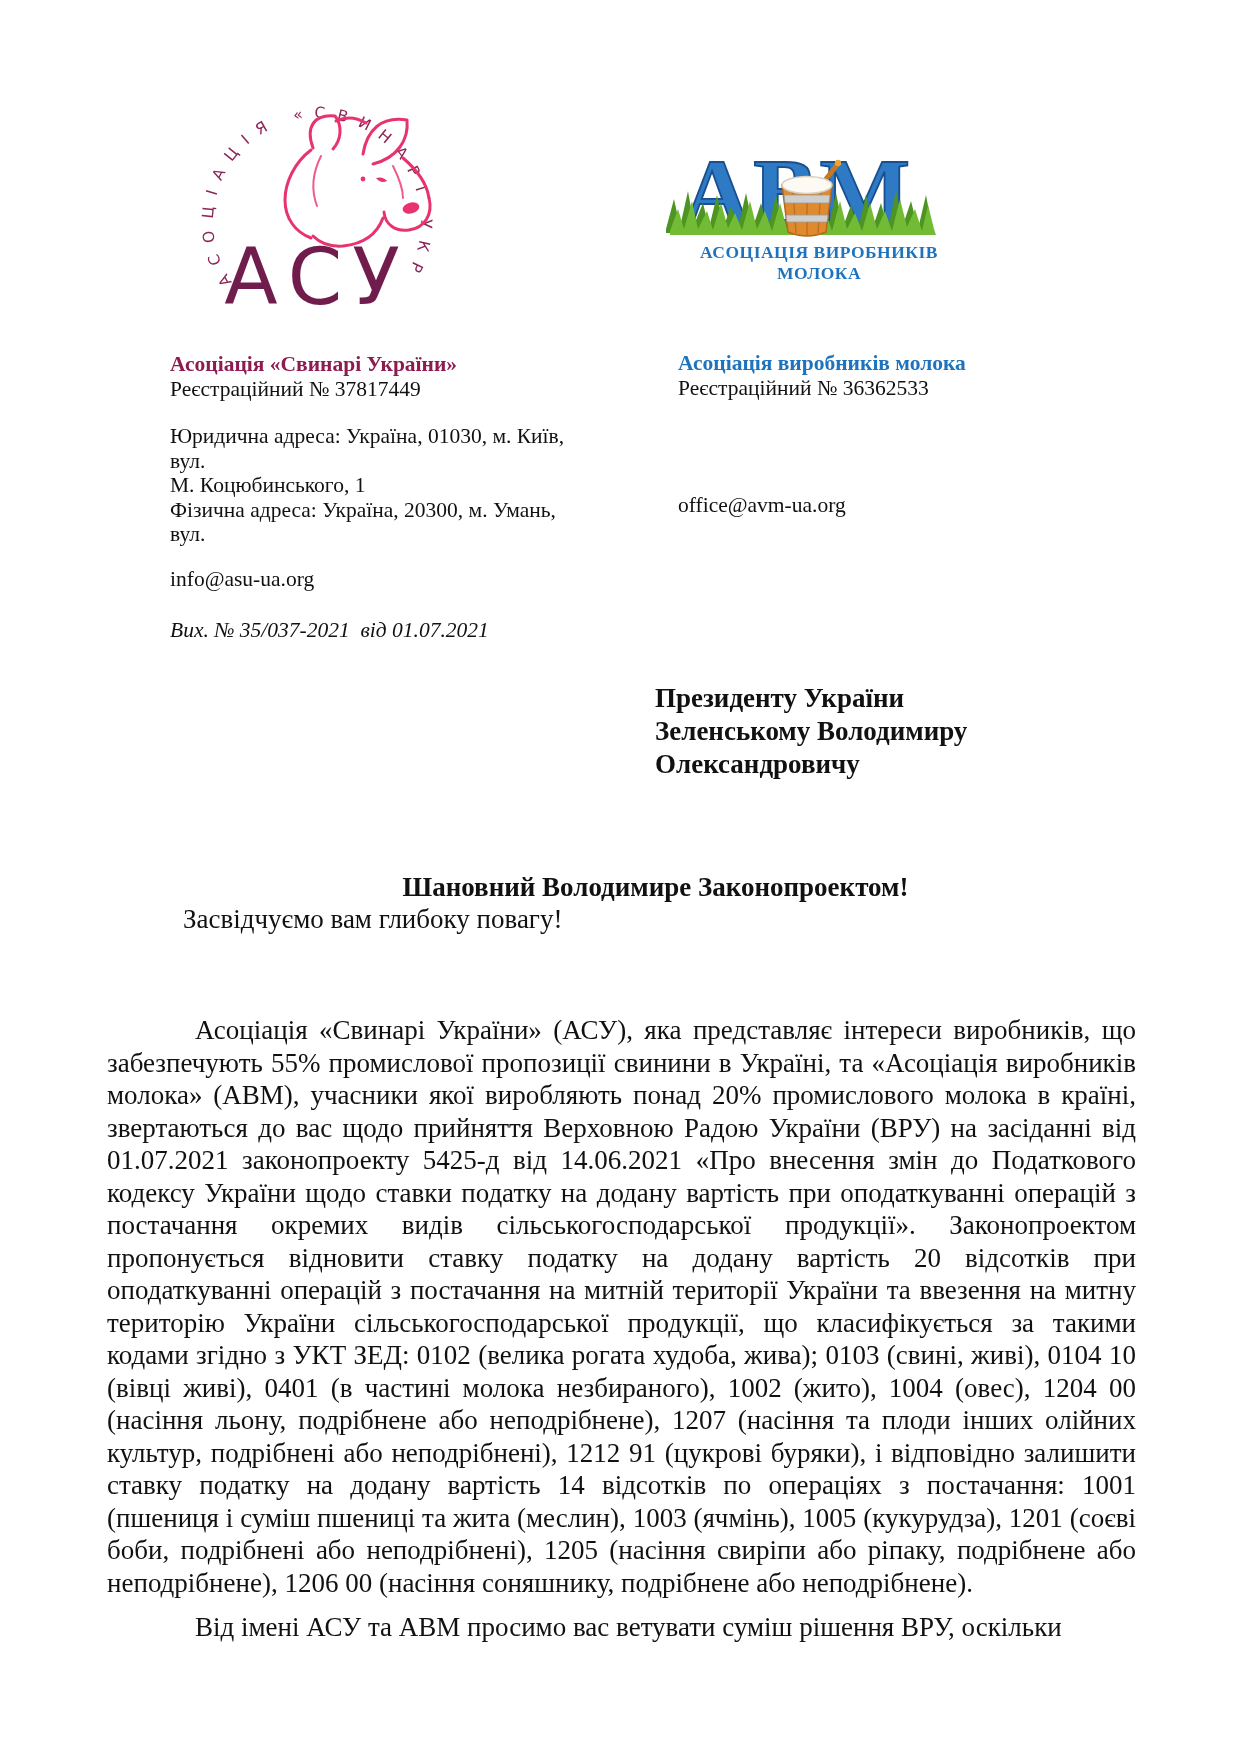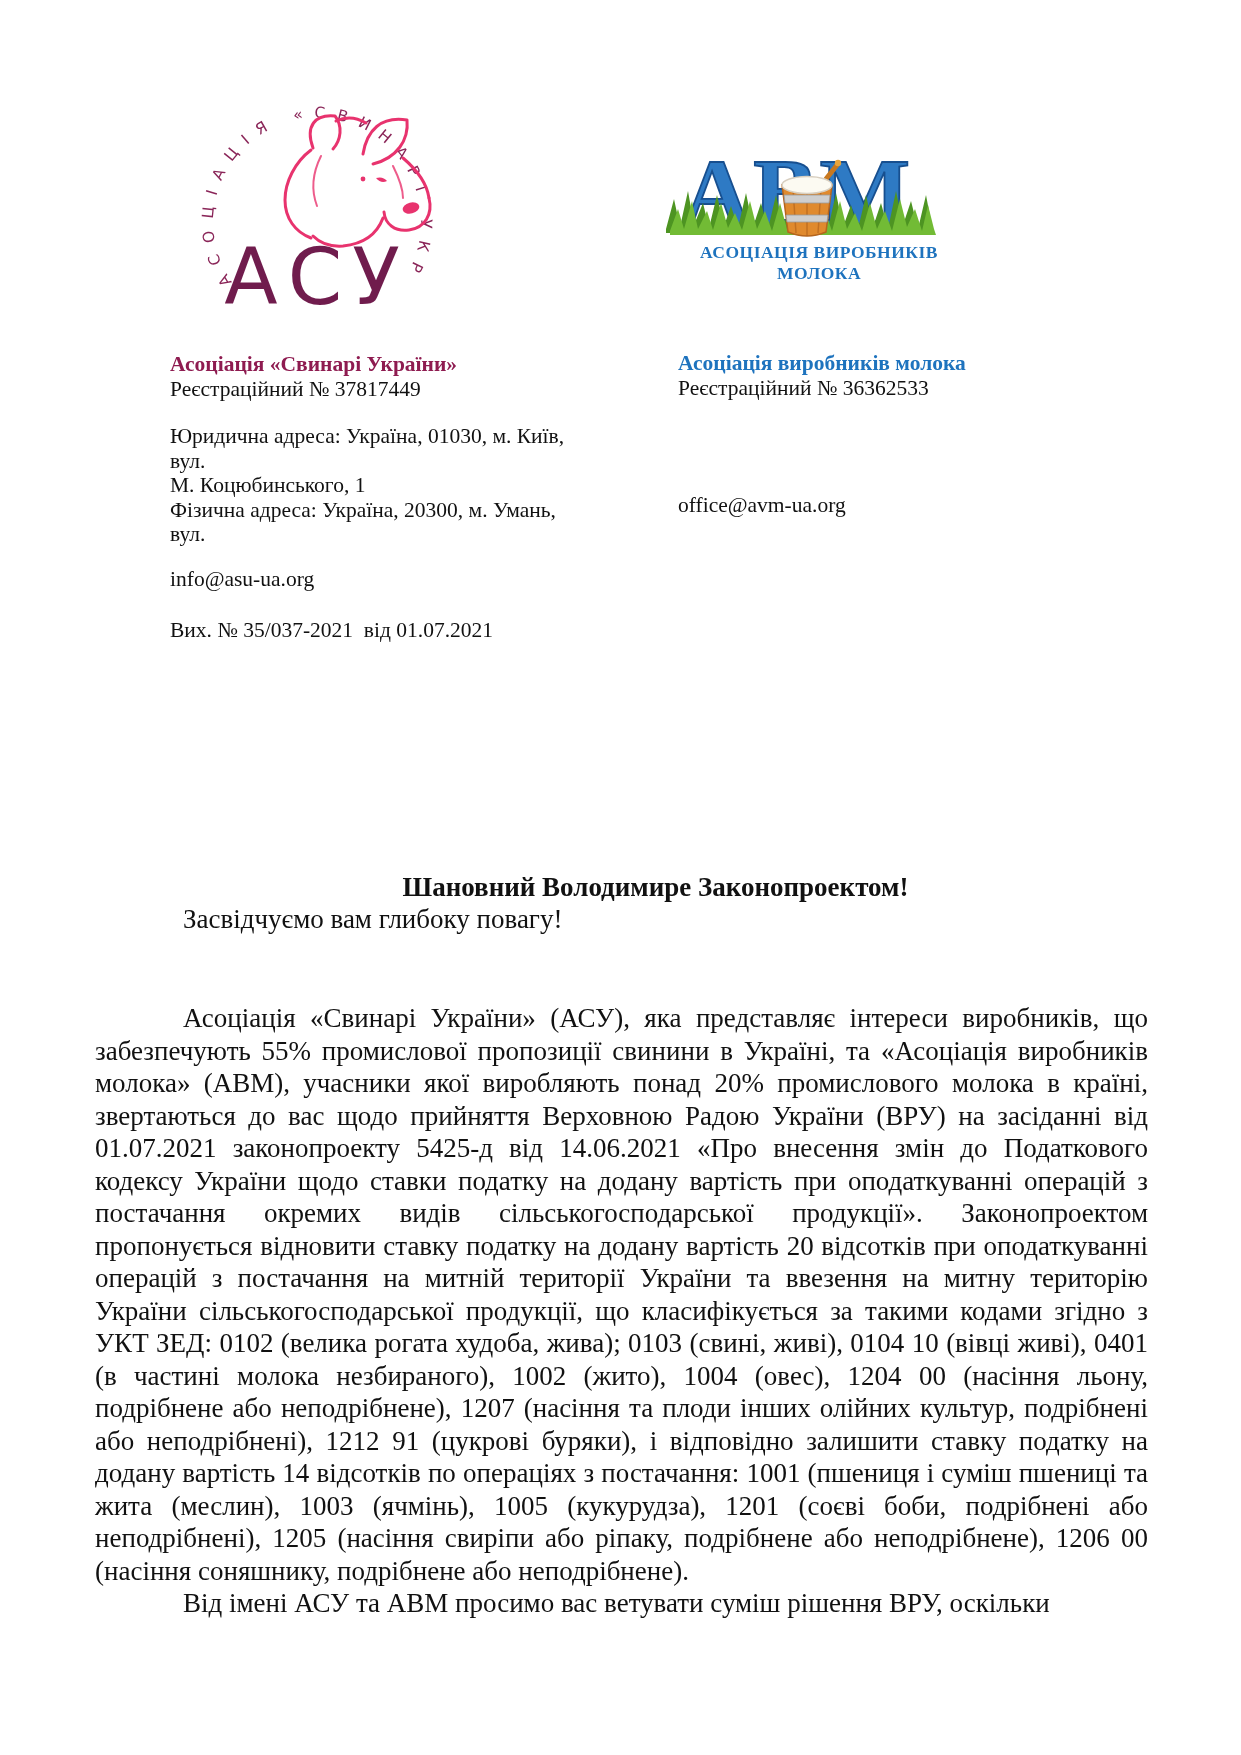--- a/index.html
+++ b/index.html
@@ -16,21 +16,21 @@
   .col{position:absolute;font-size:21.5px;line-height:24.5px;}
   .col-left{left:170px;top:352px;width:400px;}
   .col-right{left:678px;top:351px;width:420px;}
   .org-name{font-weight:bold;}
   .org-name.asu{color:#8e1b50;}
   .org-name.avm{color:#1e73be;}
   .gap-s{height:23px;}
   .gap-m{height:20px;}
   .gap-l{height:27px;}
   .gap-xl{height:70px;}
-  .ref-line{white-space:pre-wrap;}
+  .ref-line{font-style:italic;white-space:pre-wrap;}
   
   .asu-logo{position:absolute;left:185px;top:96px;width:264px;height:224px;}
   .avm-logo{position:absolute;left:660px;top:133px;width:280px;height:114px;}
   .avm-caption{
     position:absolute;left:674px;top:242px;width:290px;
     text-align:center;font-weight:bold;font-size:17.5px;
     color:#1e73be;letter-spacing:.5px;
   }
   
   .addressee{
@@ -44,21 +44,21 @@
     font-weight:bold;font-size:27px;
   }
   .greeting{
     position:absolute;left:95px;top:904px;width:1053px;
     font-size:27px;text-indent:88px;
   }
   .body-text{
     position:absolute;left:95px;top:1002px;width:1053px;
     font-size:27px;line-height:32.5px;text-align:justify;
   }
-  .body-text p{margin:0;text-indent:88px;}
+  .body-text p{margin:12px;text-indent:88px;}
 </style>
 </head>
 <body>
 
 <div class="page">
 
   <svg class="asu-logo" viewBox="0 0 264 224" xmlns="http://www.w3.org/2000/svg">
     <defs>
       <path id="asu-arc" d="M 47 186 A 104 104 0 1 1 217 186" fill="none"></path>
     </defs>
@@ -117,20 +117,25 @@
   </div>
 
   <div class="col col-right">
     <div class="org-name avm">Асоціація виробників молока</div>
     <div>Реєстраційний № 36362533</div>
     <div class="gap-s"></div>
     <div class="gap-xl"></div>
     <div>office@avm-ua.org</div>
   </div>
 
+  <div class="addressee">
+    <div>Президенту України</div>
+    <div>Зеленському Володимиру</div>
+    <div>Олександровичу</div>
+  </div>
 
   <div class="salutation">Шановний Володимире Законопроектом!</div>
 
   <div class="greeting">Засвідчуємо вам глибоку повагу!</div>
 
   <div class="body-text">
     <p>Асоціація «Свинарі України» (АСУ), яка представляє інтереси виробників, що забезпечують 55% промислової пропозиції свинини в Україні, та «Асоціація виробників молока» (АВМ), учасники якої виробляють понад 20% промислового молока в країні, звертаються до вас щодо прийняття Верховною Радою України (ВРУ) на засіданні від 01.07.2021 законопроекту 5425-д від 14.06.2021 «Про внесення змін до Податкового кодексу України щодо ставки податку на додану вартість при оподаткуванні операцій з постачання окремих видів сільськогосподарської продукції». Законопроектом пропонується відновити ставку податку на додану вартість 20 відсотків при оподаткуванні операцій з постачання на митній території України та ввезення на митну територію України сільськогосподарської продукції, що класифікується за такими кодами згідно з УКТ ЗЕД: 0102 (велика рогата худоба, жива); 0103 (свині, живі), 0104 10 (вівці живі), 0401 (в частині молока незбираного), 1002 (жито), 1004 (овес), 1204 00 (насіння льону, подрібнене або неподрібнене), 1207 (насіння та плоди інших олійних культур, подрібнені або неподрібнені), 1212 91 (цукрові буряки), і відповідно залишити ставку податку на додану вартість 14 відсотків по операціях з постачання: 1001 (пшениця і суміш пшениці та жита (меслин), 1003 (ячмінь), 1005 (кукурудза), 1201 (соєві боби, подрібнені або неподрібнені), 1205 (насіння свиріпи або ріпаку, подрібнене або неподрібнене), 1206 00 (насіння соняшнику, подрібнене або неподрібнене).</p>
     <p>Від імені АСУ та АВМ просимо вас ветувати суміш рішення ВРУ, оскільки</p>
   </div>
 

